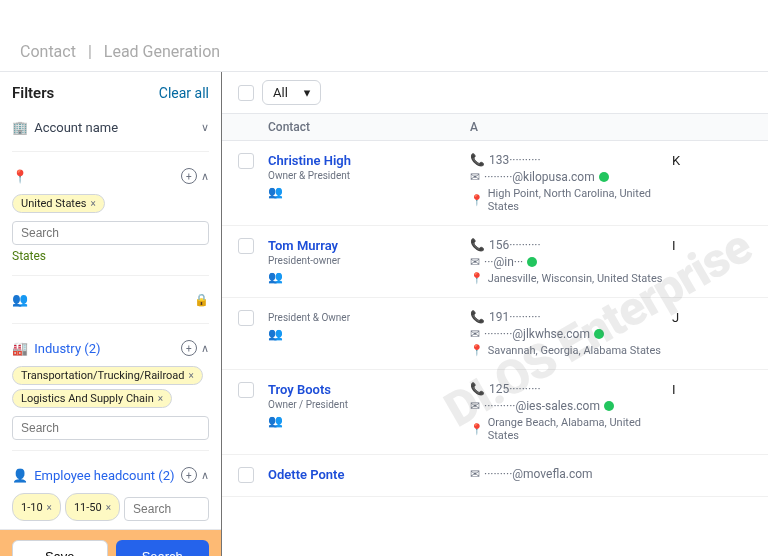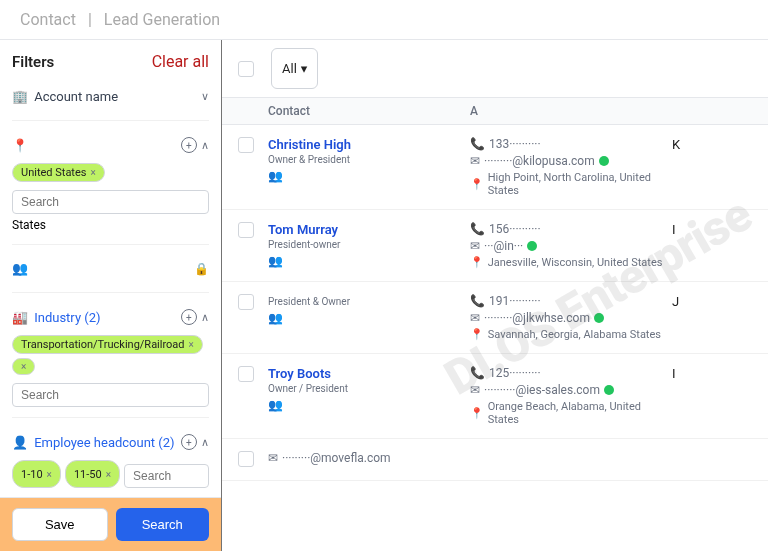--- a/index.html
+++ b/index.html
@@ -1,51 +1,51 @@
 <!DOCTYPE html>
 <html><head>
   <meta charset="utf-8">
   <style>
     * { box-sizing: border-box; margin: 0; padding: 0; }
     body { font-family: -apple-system, BlinkMacSystemFont, 'Segoe UI', Roboto, sans-serif; font-size: 13px; background: #fff; color: #222; overflow: hidden; }
 
-    .header { padding: 10px 16px; border-bottom: 1px solid #e5e7eb; display: flex; align-items: flex-start; }
+    .header { padding: 10px 16px; border-bottom: 1px solid #e5e7eb; display: flex; align-items: flex-start; margin-top: 32px; }
     .header-title { font-size: 16px; font-weight: 600; color: #111; }
     .header-title span { color: #aaa; font-weight: 400; margin: 0 4px; }
 
     .layout { display: flex; height: calc(556px - 45px); }
 
     
     .sidebar { width: 222px; border-right: 1px solid #737373; overflow-y: auto; padding: 12px; flex-shrink: 0; position: relative; }
     .sidebar-header { display: flex; justify-content: space-between; align-items: center; margin-bottom: 12px; }
     .sidebar-title { font-size: 15px; font-weight: 600; }
-    .clear-all { color: #b91c1c; font-size: 16px; cursor: pointer; }
+    .clear-all { color: #0369a1; font-size: 14px; cursor: pointer; }
 
     .filter-section { margin-bottom: 10px; border-bottom: 1px solid #f0f0f0; padding-bottom: 10px; }
     .filter-row { display: flex; justify-content: space-between; align-items: center; padding: 6px 0; cursor: pointer; }
     .filter-label { display: flex; align-items: center; gap: 6px; font-size: 13px; color: #374151; }
     .filter-label.active { color: #2563eb; }
     .filter-actions { display: flex; align-items: center; gap: 4px; }
     .chevron { font-size: 11px; color: #6b7280; }
     .lock-icon { color: #9ca3af; font-size: 12px; }
     .plus-circle { width: 16px; height: 16px; border: 1.5px solid #6b7280; border-radius: 50%; display: flex; align-items: center; justify-content: center; font-size: 10px; color: #6b7280; cursor: pointer; }
 
     .tag-list { display: flex; flex-wrap: wrap; gap: 4px; margin: 4px 0; }
-    .tag { background: #bef264; border: 1px solid #d1d5db; border-radius: 12px; padding: 2px 8px; font-size: 11px; display: flex; align-items: center; gap: 4px; }
+    .tag { background: #fef9c3; border: 1px solid #d1d5db; border-radius: 12px; padding: 2px 8px; font-size: 11px; display: flex; align-items: center; gap: 4px; }
     .tag-remove { cursor: pointer; color: #6b7280; font-size: 10px; }
 
     .search-input { width: 100%; border: 1px solid #d1d5db; border-radius: 4px; padding: 4px 8px; font-size: 12px; color: #6b7280; outline: none; margin-top: 4px; }
 
-    .states-label { font-size: 12px; color: #000000; margin: 4px 0 2px; }
+    .states-label { font-size: 12px; color: #4d7c0f; margin: 4px 0 2px; }
 
     .bottom-actions { position: absolute; bottom: 0; left: 0; right: 0; padding: 10px 12px; background: #fdba74; border-top: 1px solid #e5e7eb; display: flex; gap: 8px; }
     .btn-save { flex: 1; padding: 8px; border: 1px solid #d1d5db; border-radius: 6px; background: #fff; font-size: 13px; cursor: pointer; font-weight: 500; }
     .btn-search { flex: 1; padding: 8px; border: none; border-radius: 6px; background: #2563eb; color: #fff; font-size: 13px; cursor: pointer; font-weight: 500; }
     .main-toolbar { padding: 8px 16px; border-bottom: 1px solid #e5e7eb; display: flex; align-items: center; }
-    .all-dropdown { display: flex; align-items: center; gap: 4px; border: 1px solid #d1d5db; border-radius: 6px; padding: 12px 10px; font-size: 13px; cursor: pointer; margin-left: 9px; }
+    .all-dropdown { display: flex; align-items: center; gap: 16px; border: 1px solid #d1d5db; border-radius: 6px; padding: 4px 10px; font-size: 13px; cursor: pointer; }
     .checkbox-area { width: 16px; height: 16px; border: 1.5px solid #d1d5db; border-radius: 3px; margin-right: 8px; }
 
     .table-header { display: grid; grid-template-columns: 30px 1fr 1fr 80px; padding: 6px 16px; background: #f9fafb; border-bottom: 1px solid #e5e7eb; font-size: 12px; color: #6b7280; font-weight: 500; }
     .contact-list { overflow-y: auto; flex: 1; }
 
     .contact-row { display: grid; grid-template-columns: 30px 1fr 1fr 80px; padding: 12px 16px; border-bottom: 1px solid #f0f0f0; align-items: start; }
     .contact-name { font-size: 13px; font-weight: 600; color: #1d4ed8; }
     .contact-title { font-size: 10px; color: #6b7280; margin-top: 2px; }
     .contact-people-icon { color: #6b7280; font-size: 12px; margin-top: 4px; }
 
@@ -131,20 +131,21 @@
           <div class="plus-circle">+</div>
           <span class="chevron">∧</span>
         </div>
       </div>
       <div class="tag-list">
         <div class="tag">
           <span>Transportation/Trucking/Railroad</span>
           <span class="tag-remove">×</span>
         </div>
         <div class="tag">
+          <span>Logistics And Supply Chain</span>
           <span class="tag-remove">×</span>
         </div>
       </div>
       <input class="search-input" type="text" placeholder="Search" style="">
     </div>
 
     <div class="filter-section">
       <div class="filter-row">
         <div class="filter-label active">
           <span>👤</span>
@@ -309,20 +310,24 @@
               <span>Orange Beach, Alabama, United States</span>
             </div>
         </div>
         <div>I</div>
       </div>
 
       <div class="contact-row">
         <div>
             <div class="checkbox-area"></div>
           </div>
+        <div>
+          <div class="contact-name">Odette Ponte</div>
+          <div class="contact-title"></div>
+        </div>
         <div class="direct-info">
           <div class="email">
               <span>✉</span>
               <span>·········@movefla.com</span>
             </div>
         </div>
         <div></div>
       </div>
     </div>
   </div>

